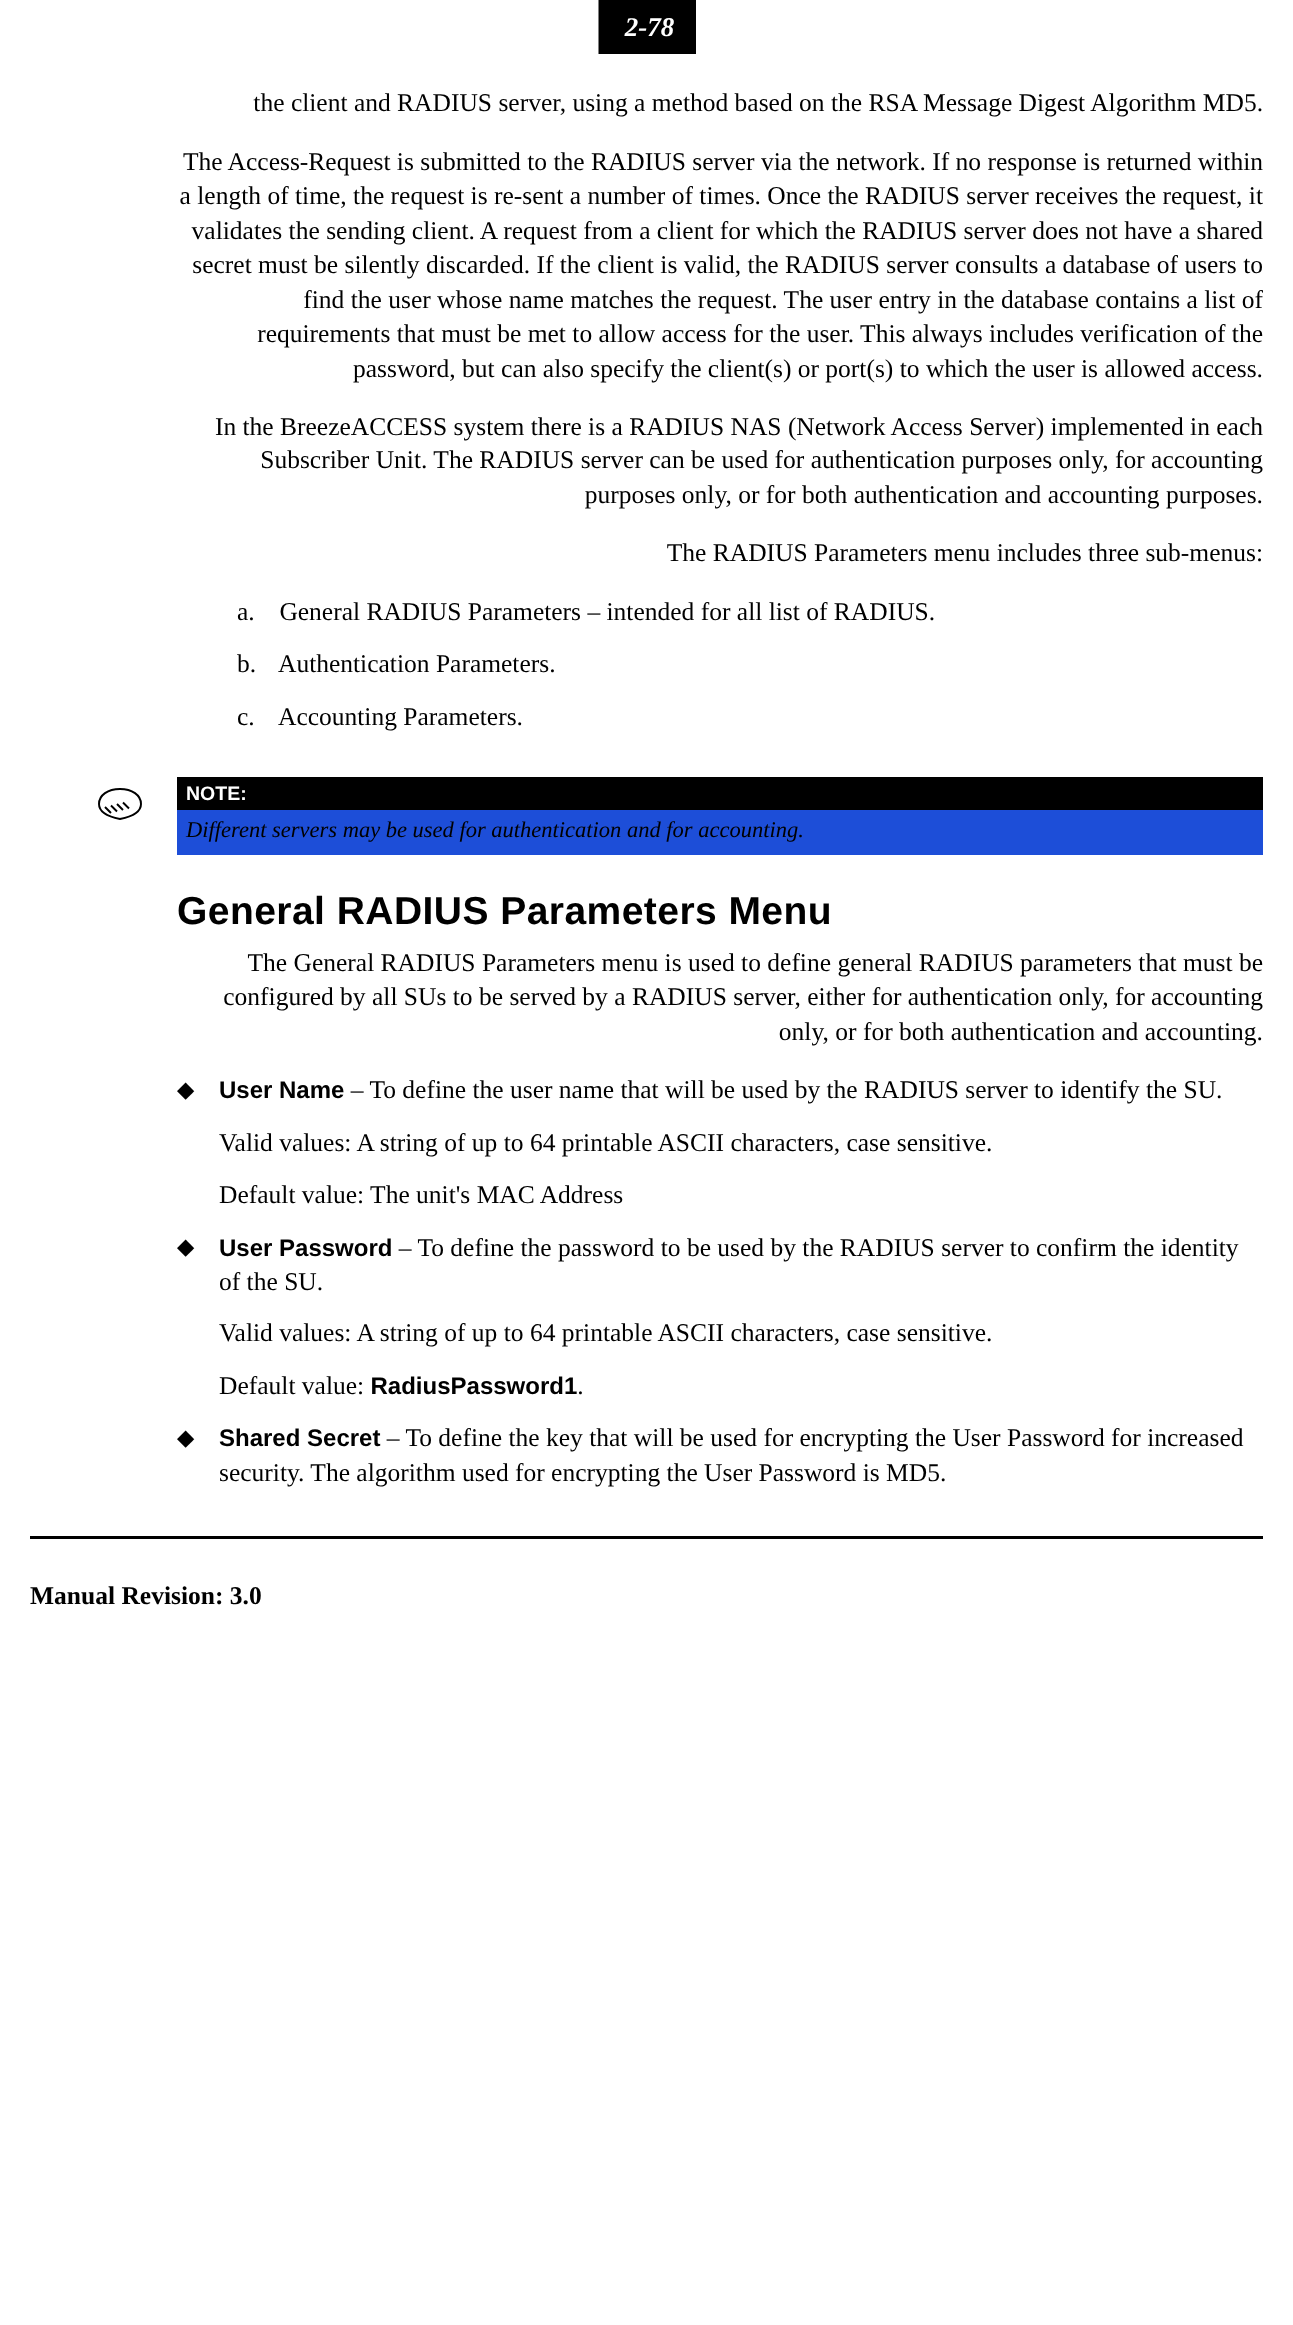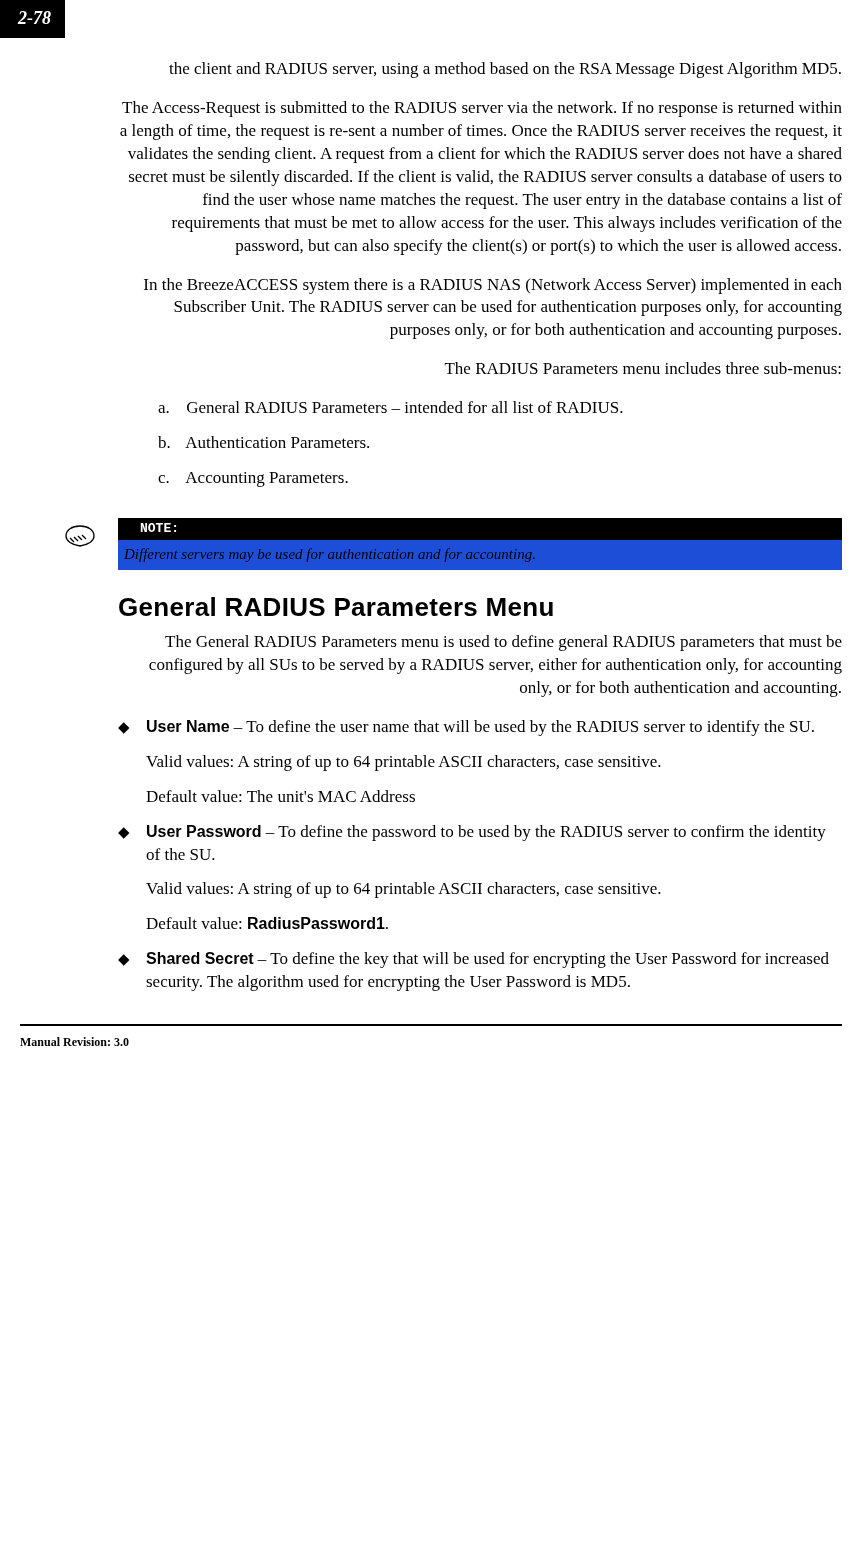--- a/index.html
+++ b/index.html
@@ -7,21 +7,23 @@
     padding: 0;
     font-family: Georgia, "Times New Roman", serif;
     font-size: 17px;
     line-height: 1.35;
     color: #000;
     width: 862px;
     background: #fff;
   }
   .header-row {
     display: flex;
+    align-items: center;
     height: 38px;
+    flex-direction: column;
   }
   .page-num-box {
     background: #000;
     color: #fff;
     font-style: italic;
     font-weight: bold;
     font-size: 18px;
     padding: 6px 14px 6px 18px;
     white-space: nowrap;
   }
@@ -66,24 +68,24 @@
     width: 36px;
     margin-right: 20px;
     padding-top: 2px;
   }
   .note-block {
     flex: 1;
   }
   .note-head {
     background: #000;
     color: #fff;
-    font-family: Liberation Mono, monospace;
+    font-family: Liberation Sans, sans-serif;
     font-weight: bold;
     font-size: 13px;
-    padding: 2px 22px;
+    padding: 2px 6px;
   }
   .note-body {
     background: #1d4ed8;
     font-style: italic;
     font-size: 15px;
     padding: 4px 6px 6px 6px;
   }
   h2.section-title {
     font-family: Arial, Helvetica, sans-serif;
     font-weight: 900;
@@ -112,23 +114,23 @@
     margin: 0 0 12px 0;
   }
   .bold {
     font-weight: bold;
     font-family: Arial, Helvetica, sans-serif;
     font-size: 16px;
   }
   .footer {
     border-top: 2px solid #000;
     margin: 30px 20px 0 20px;
-    padding-top: 8px;
-    font-weight: bold;
-    font-size: 12px;
+    padding-top: 27px;
+    font-weight: bold;
+    font-size: 17px;
   }
 </style>
 </head>
 <body>
 
 <div class="header-row">
   <div class="page-num-box">2-78</div>
 </div>
 
 <div class="content">

